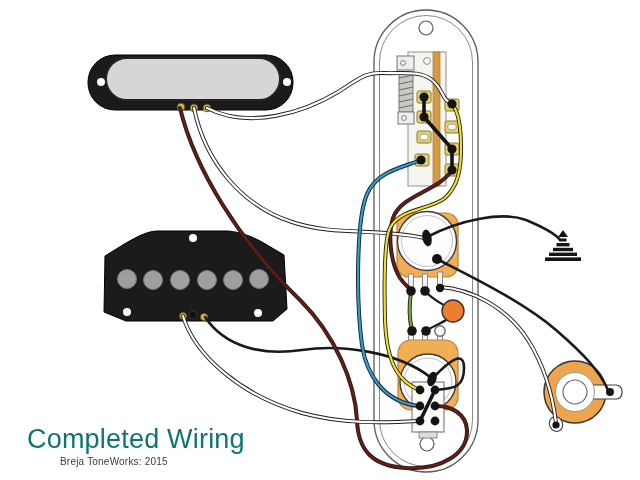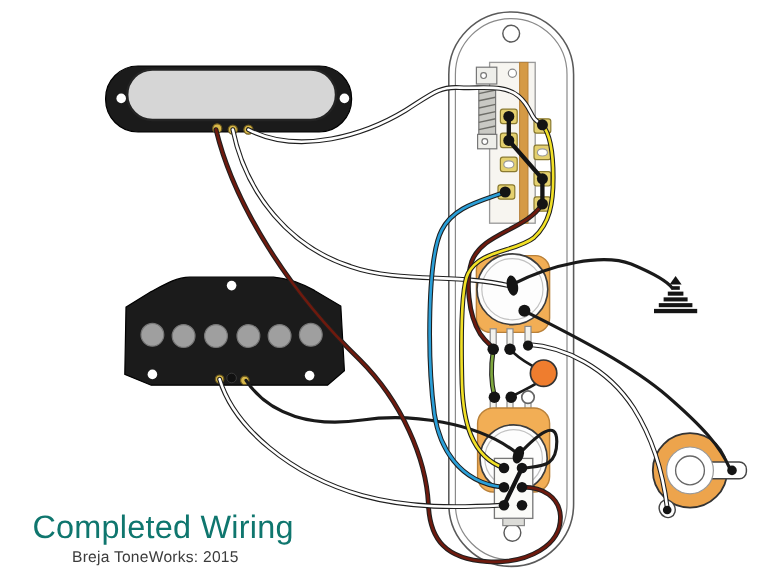--- a/index.html
+++ b/index.html
@@ -1,21 +1,21 @@
 <!DOCTYPE html>
 <html style="--wire-white: #ffffff; --wire-black: #1a1a1a; --wire-maroon: #6e1a0e; --wire-blue: #2a9fd8; --wire-yellow: #f2e126; --wire-green: #7fa83f; --pot-body: #f2ae55; --cap-orange: #ef7d2e; --jack-orange: #eda44c; --switch-stripe: #d59a45; --lug-gold: #e4d06e; --pickup-cover: #d6d6d6; --pickup-black: #1b1b1b; --pole-gray: #9f9f9f;"><head>
 <meta charset="utf-8">
 <style>
   html,body{margin:0;padding:0;background:#fff;}
   .stage{position:relative;width:640px;height:480px;background:#fff;overflow:hidden;
          font-family:"Liberation Sans",sans-serif;}
   svg{position:absolute;left:0;top:0;}
   .caption{position:absolute;left:27px;top:424px;color:#1c1c1c;}
   .caption .title{font-size:27px;font-weight:400;letter-spacing:.2px;color:#0f766e;}
-  .caption .credit{font-size:13px;color:#3c3c3c;margin-top:1px;letter-spacing:.2px;padding-left:33px;}
+  .caption .credit{font-size:10px;color:#3c3c3c;margin-top:1px;letter-spacing:.2px;padding-left:33px;}
 
   
   .wout{fill:none;stroke:#1f1f1f;stroke-width:4;stroke-linecap:round;}
   .wcore{fill:none;stroke-width:2.2;stroke-linecap:round;}
   .c-white{stroke:var(--wire-white);}
   .c-maroon{stroke:var(--wire-maroon);}
   .c-blue{stroke:var(--wire-blue);}
   .c-yellow{stroke:var(--wire-yellow);}
   .c-green{stroke:var(--wire-green);}
   .kwire{fill:none;stroke:var(--wire-black);stroke-width:2.6;stroke-linecap:round;}

